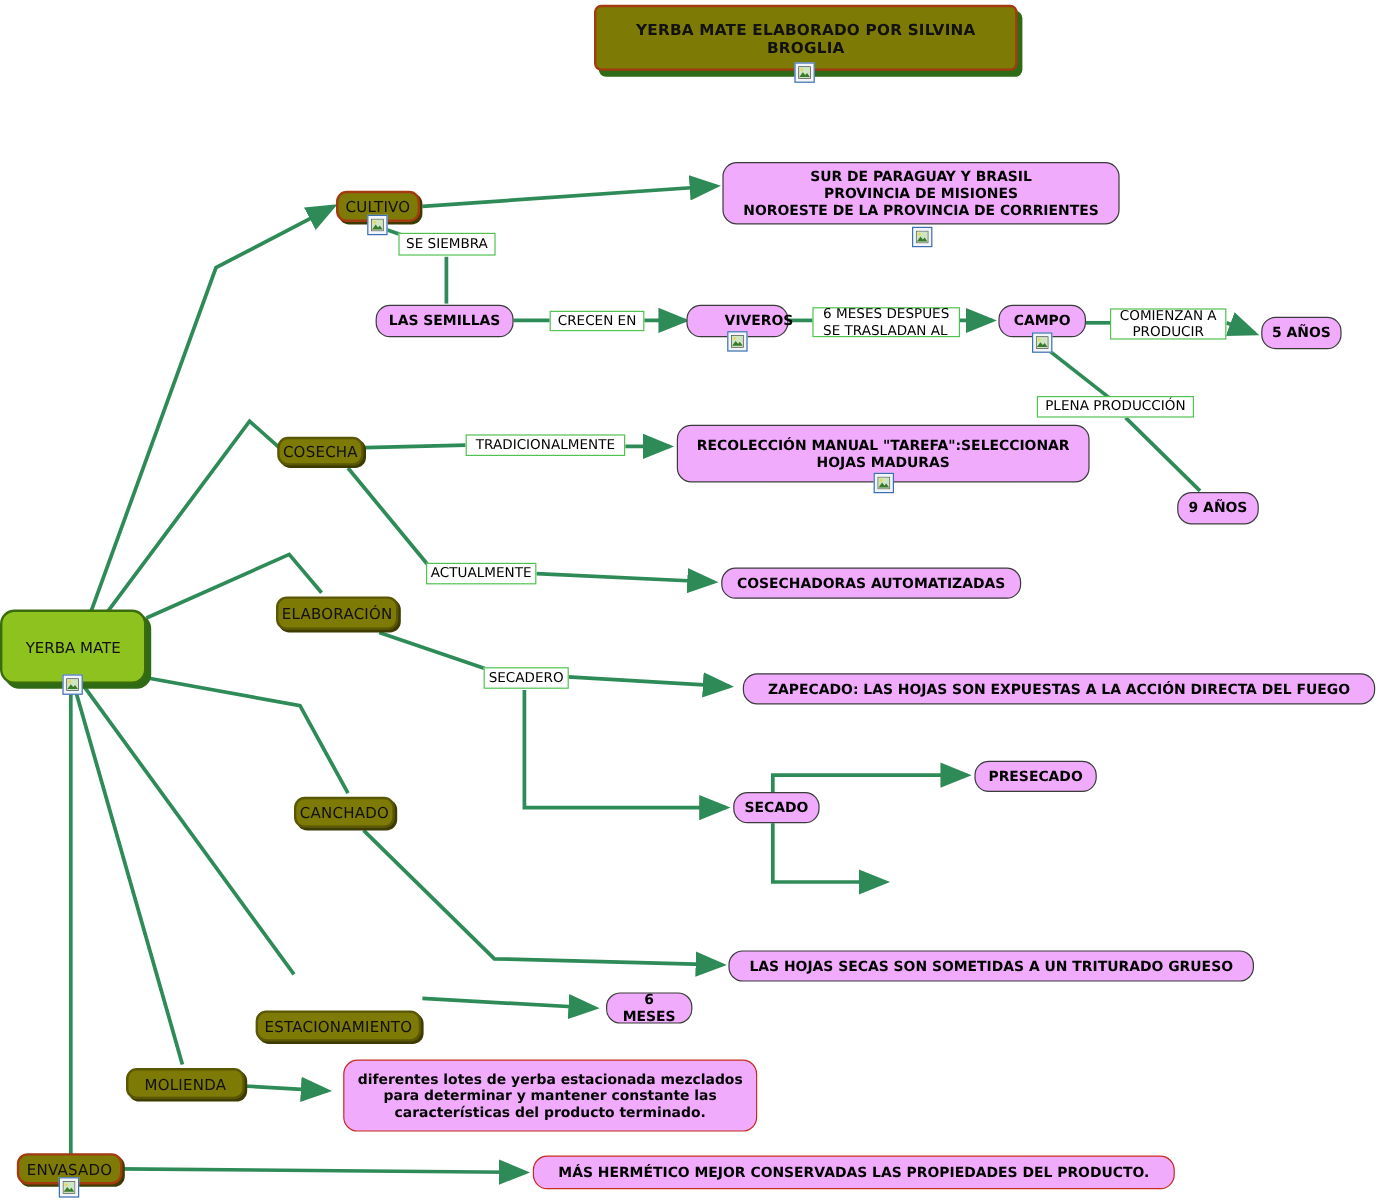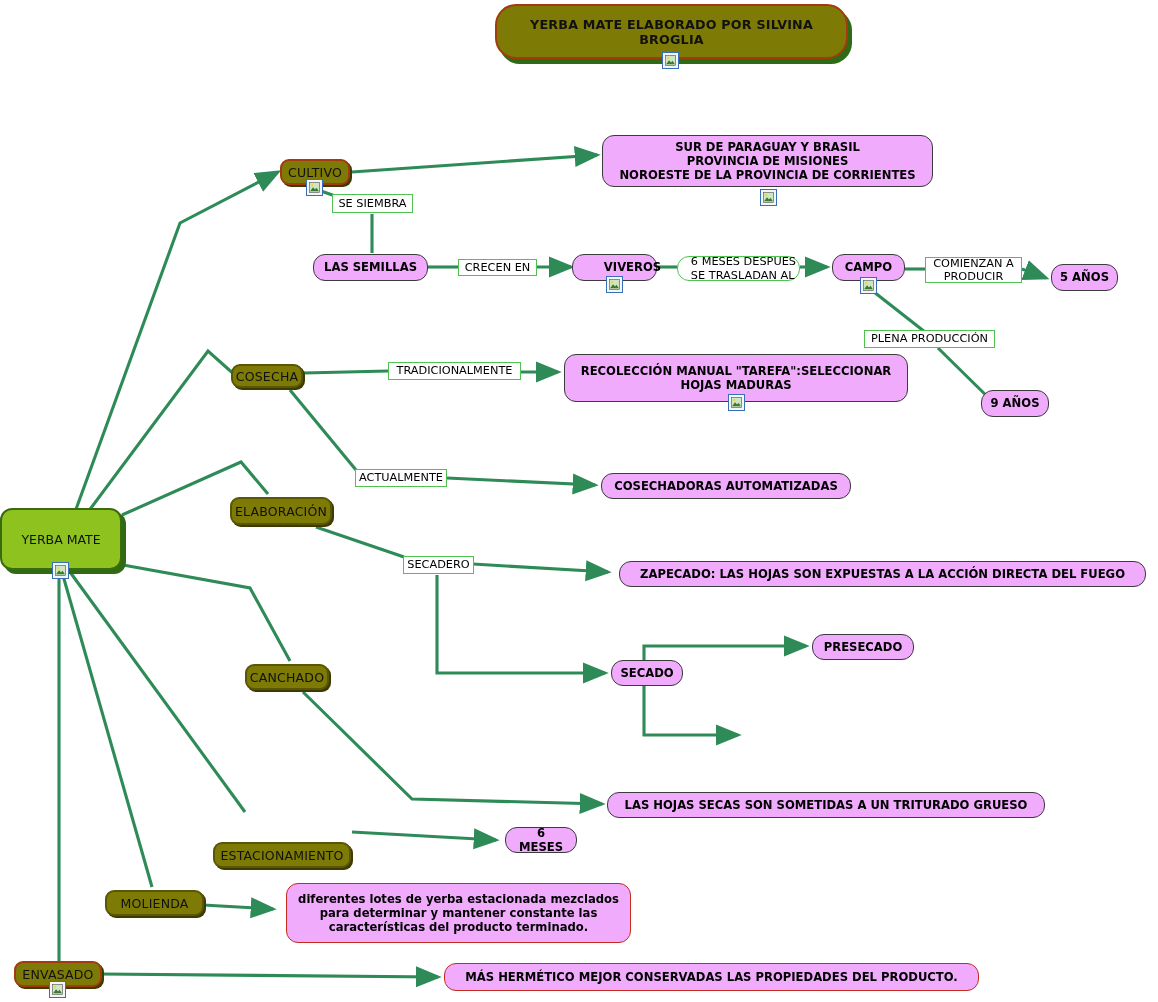--- a/index.html
+++ b/index.html
@@ -29,21 +29,21 @@
     border-radius:12px;
     color:#111;
     font-size:12.5px;
     box-shadow:4px 4px 0 #2f6b14;
   }
 
   
   .title-banner{
     background:#7d7a06;
     border:2px solid #a33a10;
-    border-radius:21px;
+    border-radius:6px;
     color:#111;
     font-size:12.7px;
     font-weight:bold;
     letter-spacing:.2px;
     box-shadow:4px 5px 0 #2f6b14;
   }
 
   
   .lightbox{
     background:#f0abfc;
@@ -228,21 +228,21 @@
   </div>
   <div class="imgbadge" style="left:606px;top:276px;">
     <svg width="11" height="11" viewBox="0 0 12 12">
         <rect x="0" y="0" width="12" height="12" fill="#fff"></rect>
         <rect x="0.6" y="0.6" width="10.8" height="10.8" fill="#cfe6c2" stroke="#555" stroke-width="0.7"></rect>
         <circle cx="3.4" cy="3.4" r="1.1" fill="#f5d233"></circle>
         <path d="M1.2 10 L4.4 5.6 L6.6 8.2 L8.2 6.4 L10.8 10 Z" fill="#3a7a2e"></path>
       </svg>
   </div>
 
-  <div class="linklabel" style="left:677px;top:256px;width:123px;height:25px;text-align:left;justify-content:flex-end;border-radius:12px;">
+  <div class="linklabel" style="left:677px;top:256px;width:123px;height:25px;text-align:left;justify-content:center;">
     <span>6 MESES DESPUES
 SE  TRASLADAN AL</span>
   </div>
 
   <div class="node lightbox" style="left:832px;top:254px;width:73px;height:27px;">
     <span>CAMPO</span>
   </div>
   <div class="imgbadge" style="left:860px;top:277px;">
     <svg width="11" height="11" viewBox="0 0 12 12">
         <rect x="0" y="0" width="12" height="12" fill="#fff"></rect>
@@ -258,21 +258,21 @@
   </div>
 
   <div class="node lightbox" style="left:1051px;top:264px;width:67px;height:27px;">
     <span>5 AÑOS</span>
   </div>
 
   <div class="linklabel" style="left:864px;top:330px;width:131px;height:18px;">
     <span>PLENA PRODUCCIÓN</span>
   </div>
 
-  <div class="node lightbox" style="left:981px;top:390px;width:68px;height:27px;">
+  <div class="node lightbox" style="left:981px;top:410px;width:68px;height:27px;">
     <span>9 AÑOS</span>
   </div>
 
   <div class="node olive" style="left:231px;top:364px;width:72px;height:24px;">
     <span>COSECHA</span>
   </div>
 
   <div class="linklabel" style="left:388px;top:362px;width:133px;height:18px;">
     <span>TRADICIONALMENTE</span>
   </div>

